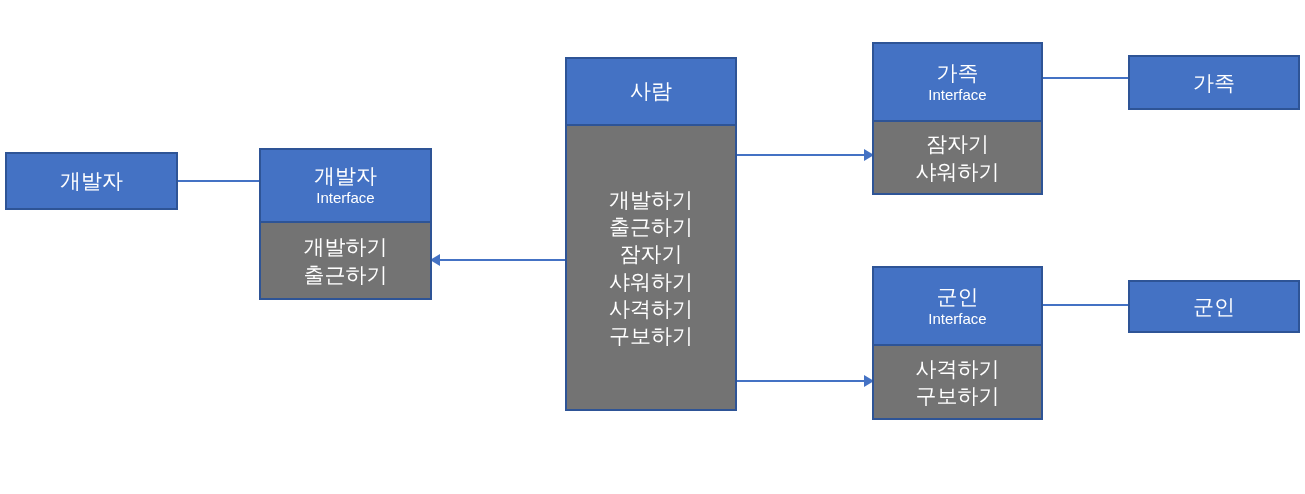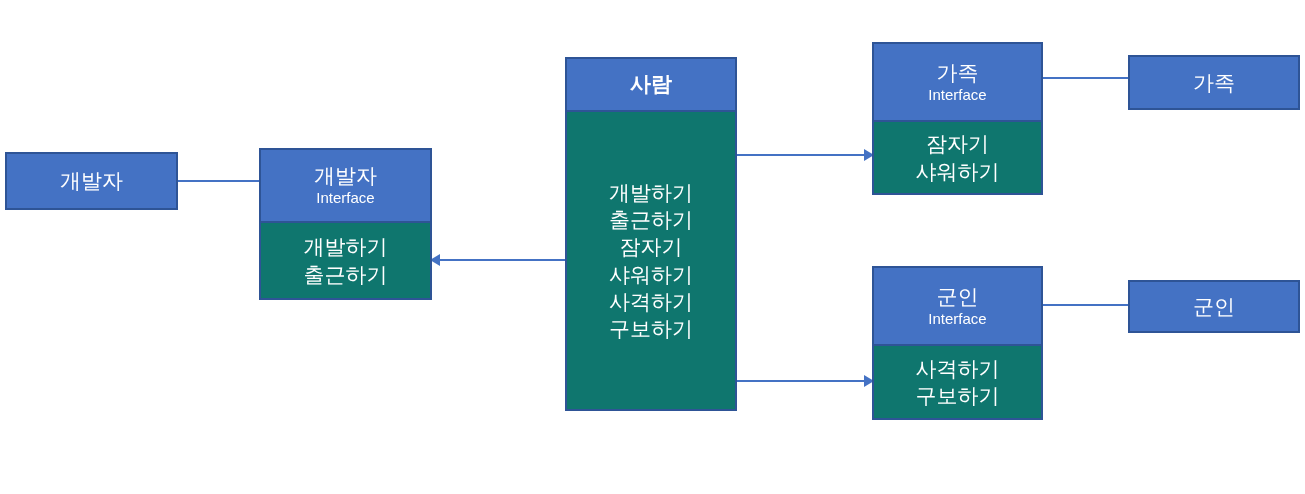--- a/index.html
+++ b/index.html
@@ -36,21 +36,21 @@
     text-align: center;
     line-height: 1.18;
     font-size: 21px;
     box-sizing: border-box;
     padding: 2px 4px;
   }
   .node-header .sub {
     font-size: 15px;
   }
   .node-body {
-    background: #0f766e;
+    background: #737373;
     color: #ffffff;
     display: flex;
     flex-direction: column;
     align-items: center;
     justify-content: center;
     text-align: center;
     line-height: 1.30;
     font-size: 21px;
     box-sizing: border-box;
     flex: 1 1 auto;
@@ -132,21 +132,21 @@
       <span>개발자</span>
       <span class="sub">Interface</span>
     </div>
     <div class="node-body">
       <span class="mline">개발하기</span>
       <span class="mline">출근하기</span>
     </div>
   </div>
 
   <div class="node" style="left:565px; top:57px; width:172px; height:354px;">
-    <div class="node-header" style="height:51px;font-weight:bold;">
+    <div class="node-header" style="height:65px;">
       <span>사람</span>
     </div>
     <div class="node-body">
       <span class="mline">개발하기</span>
       <span class="mline">출근하기</span>
       <span class="mline">잠자기</span>
       <span class="mline">샤워하기</span>
       <span class="mline">사격하기</span>
       <span class="mline">구보하기</span>
     </div>

